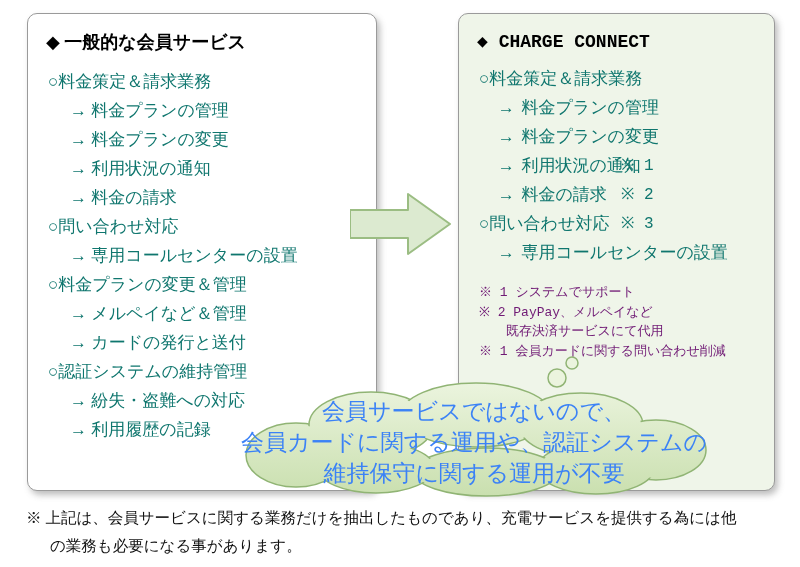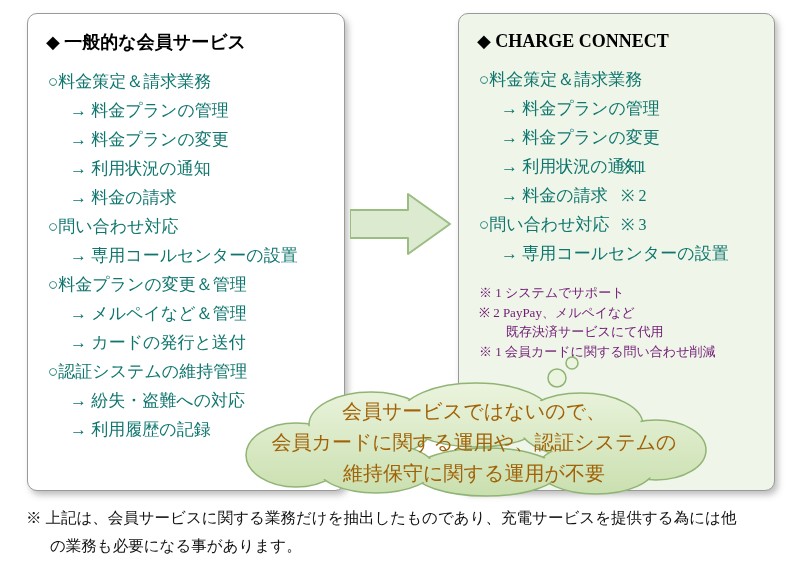--- a/index.html
+++ b/index.html
@@ -6,39 +6,39 @@
   html, body { background: #ffffff; }
   body { font-family: "Liberation Serif", "DejaVu Serif", serif; }
   .canvas { position: relative; width: 800px; height: 567px; background: #ffffff; overflow: hidden; }
 
   .panel {
     position: absolute; top: 13px; height: 478px;
     border: 1px solid #9a9a9a; border-radius: 10px;
     box-shadow: 3px 4px 6px rgba(110,110,110,0.45);
     padding: 12px 12px;
   }
-  .panel.left  { left: 27px;  width: 318px; background: #ffffff; }
-  .panel.right { left: 458px; width: 317px; background: #eff5e9; }
+  .panel.left  { left: 27px;  width: 350px; background: #ffffff; }
+  .panel.right { left: 458px; width: 317px; background: #eff5e9; font-family: Liberation Mono, monospace; }
 
   .panel-title { font-size: 18px; font-weight: bold; color: #000; margin: 4px 0 13px 6px; white-space: nowrap; }
 
   .items { }
   .row { position: relative; font-size: 17px; line-height: 29px; color: #0f766e; padding-left: 8px; white-space: nowrap; }
   .row.l1 { padding-left: 30px; }
   .note { position: absolute; left: 150px; top: 0; font-size: 16px; }
 
   .footnotes { margin-top: 15px; font-size: 13px; line-height: 19.5px; color: #701a75; padding-left: 8px; }
   .fn { white-space: nowrap; }
   .fn.cont { padding-left: 27px; }
 
   .arrow-svg { position: absolute; left: 350px; top: 190px; }
   .cloud-svg { position: absolute; left: 236px; top: 350px; }
   .cloud-text {
     position: absolute; left: 240px; top: 396px; width: 468px;
-    text-align: center; color: #a16207; font-size: 20px; line-height: 31px;
+    text-align: center; color: #3b82f6; font-size: 23px; line-height: 31px;
     white-space: nowrap;
   }
 
   .footer { position: absolute; left: 26px; top: 504px; font-size: 15.5px; line-height: 28px; color: #111; white-space: nowrap; }
   .footer .line2 { padding-left: 24px; }
 </style>
 </head>
 <body>
 
 <div class="canvas">

